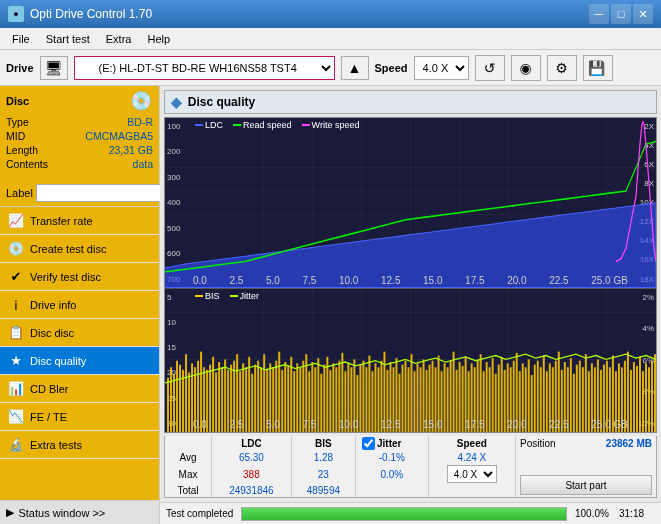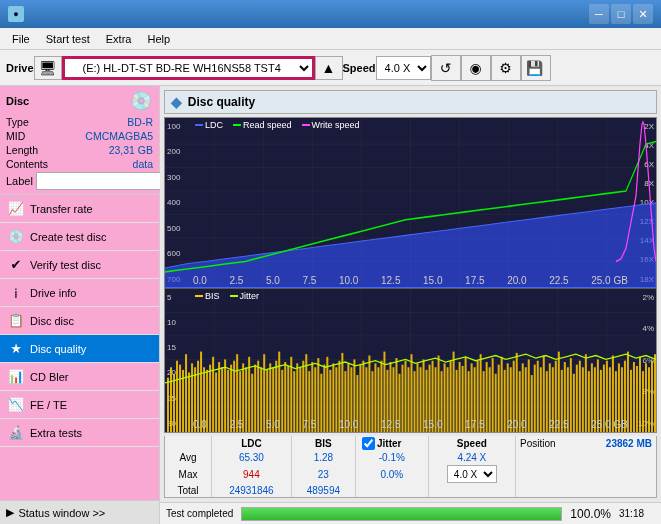--- a/index.html
+++ b/index.html
@@ -37,29 +37,30 @@
       color: #000;
     }
 
     
     .drive-bar {
       background: #f0f0f0;
       height: 36px;
       display: flex;
       align-items: center;
       padding: 0 6px;
+      gap: 6px;
       border-bottom: 1px solid #ccc;
     }
     .drive-label { font-size: 11px; font-weight: bold; color: #000; }
     .drive-select {
       height: 24px;
       font-size: 11px;
-      border: 3px solid #be185d;
+      border: 1px solid #be185d;
       background: white;
-      padding: 0 14px;
+      padding: 0 20px;
       min-width: 200px;
     }
     .drive-icon-btn {
       width: 28px; height: 24px;
       background: #f0f0f0;
       border: 1px solid #aaa;
       cursor: pointer;
       display: flex; align-items: center; justify-content: center;
       font-size: 14px;
     }
@@ -83,21 +84,21 @@
 
     
     .main-layout {
       display: flex;
       height: calc(524px - 28px - 22px - 36px);
     }
 
     
     .sidebar {
       width: 160px;
-      background: #f9a8d4;
+      background: #eab308;
       border-right: 1px solid #ccc;
       display: flex;
       flex-direction: column;
       flex-shrink: 0;
     }
 
     .disc-section {
       padding: 4px 6px;
       border-bottom: 1px solid #ccc;
     }
@@ -114,21 +115,21 @@
       justify-content: space-between;
       margin-bottom: 2px;
       font-size: 10.5px;
     }
     .disc-info-key { color: #000; }
     .disc-info-val { color: #0055aa; font-weight: normal; }
     .disc-label-row {
       display: flex;
       align-items: center;
       gap: 3px;
-      margin-top: 2px;
+      margin-top: 14px;
     }
     .disc-label-input {
       flex: 1;
       height: 18px;
       border: 1px solid #aaa;
       font-size: 10px;
       padding: 0 2px;
     }
     .disc-label-btn {
       width: 18px; height: 18px;
@@ -335,21 +336,21 @@
       flex: 1;
       height: 14px;
       background: #d0d0d0;
       border: 1px solid #aaa;
       overflow: hidden;
     }
     .progress-inner {
       height: 100%;
       background: linear-gradient(to bottom, #5dde5d, #32b832);
     }
-    .progress-pct { font-size: 12px; color: #000; min-width: 36px; text-align: right; }
+    .progress-pct { font-size: 10px; color: #000; min-width: 36px; }
     .progress-time { font-size: 10px; color: #000; min-width: 36px; }
     .x-label { font-size: 10px; color: #ccc; }
 
     .speed-select-stats {
       height: 18px;
       font-size: 10px;
       border: 1px solid #aaa;
       background: white;
       padding: 0 2px;
       width: 50px;
@@ -360,20 +361,21 @@
       stroke-width: 0.5;
       opacity: 0.7;
     }
   </style>
 </head>
 <body>
 
 <div class="title-bar">
   <div class="title-bar-left">
     <div class="title-bar-icon">●</div>
+    <span>Opti Drive Control 1.70</span>
   </div>
   <div class="title-bar-controls">
     <button class="title-btn">─</button>
     <button class="title-btn">□</button>
     <button class="title-btn close">✕</button>
   </div>
 </div>
 
 <div class="menu-bar">
   <div class="menu-item">File</div>
@@ -824,21 +826,21 @@
           <tbody>
             <tr>
               <td>Avg</td>
               <td class="blue">65.30</td>
               <td class="blue">1.28</td>
               <td class="neg">-0.1%</td>
               <td class="blue">4.24 X</td>
             </tr>
             <tr>
               <td>Max</td>
-              <td class="red">944</td>
+              <td class="red">388</td>
               <td class="blue">23</td>
               <td class="blue">0.0%</td>
               <td>
                 <select class="speed-select-stats">
                   <option>4.0 X</option>
                   <option>6.0 X</option>
                 </select>
               </td>
             </tr>
             <tr>
@@ -848,20 +850,21 @@
               <td></td>
               <td></td>
             </tr>
           </tbody>
         </table>
         <div class="stats-right">
           <div class="stats-right-row">
             <span class="stats-right-label">Position</span>
             <span class="stats-right-val">23862 MB</span>
           </div>
+          <button class="start-btn">Start part</button>
         </div>
       </div>
     </div>
 
     <div class="progress-bar-row">
       <span class="progress-label">Test completed</span>
       <div class="progress-outer">
         <div class="progress-inner" style="width:100%;"></div>
       </div>
       <span class="progress-pct">100.0%</span>

